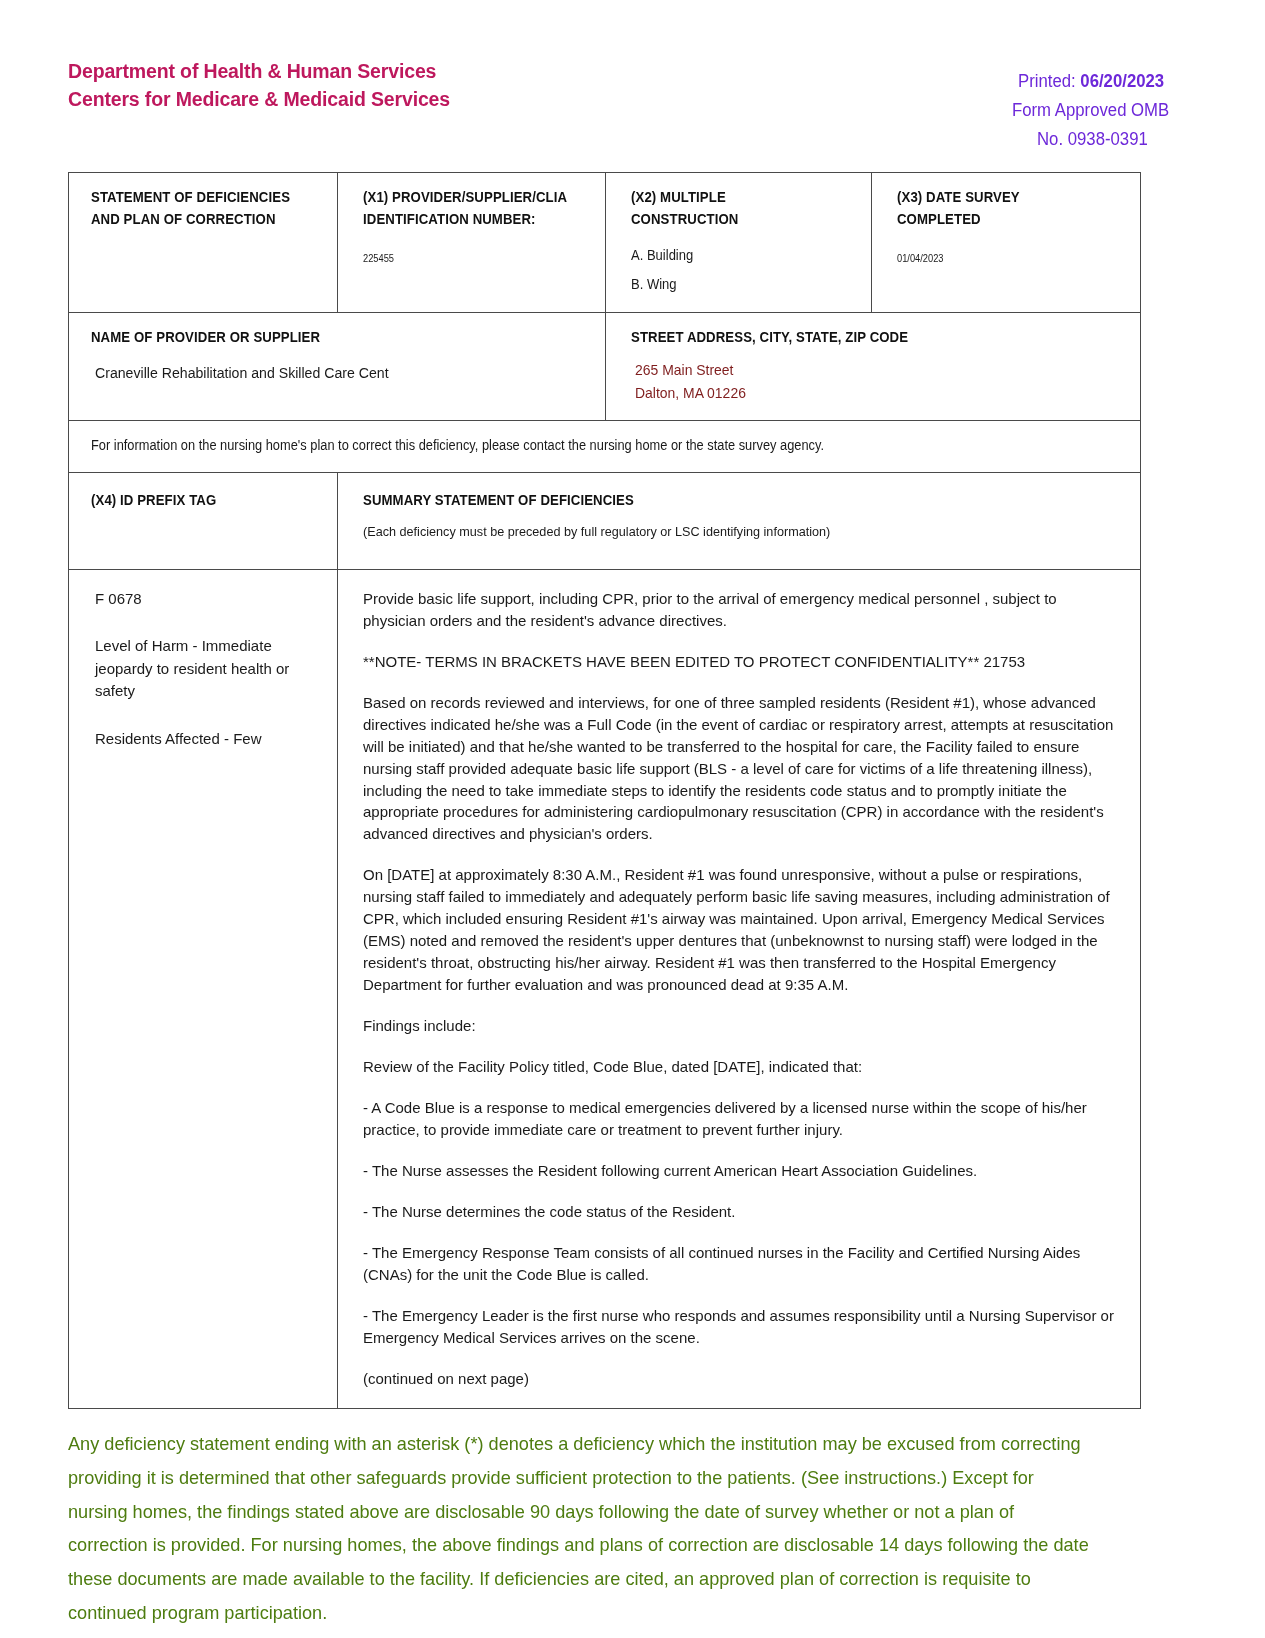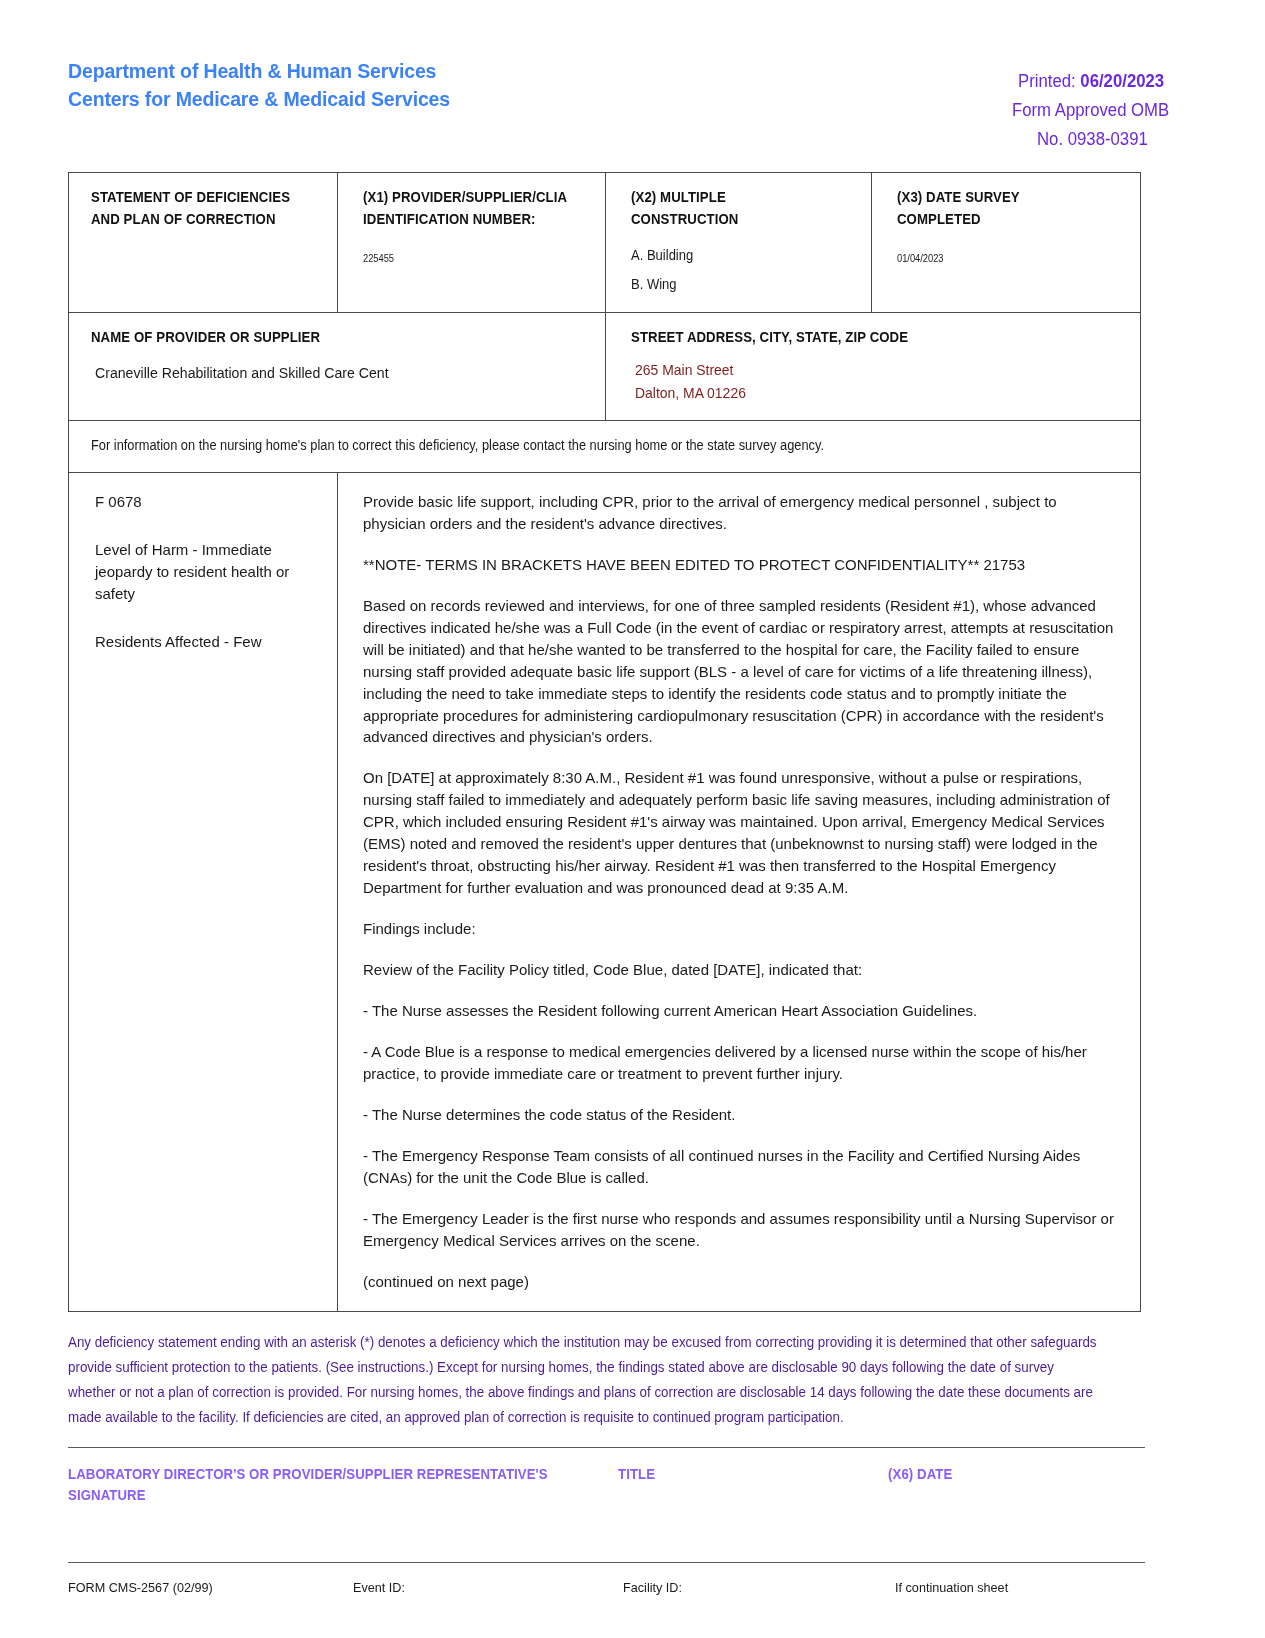--- a/index.html
+++ b/index.html
@@ -35,21 +35,21 @@
     display: flex;
     justify-content: space-between;
     align-items: flex-start;
     padding-top: 58px;
   }
   .agency-lines {
     font-size: 19.5px;
     font-weight: bold;
     line-height: 1.42;
     letter-spacing: -0.15px;
-    color: #3b82f6;
+    color: #be185d;
   }
   .printed-block {
     text-align: center;
     font-size: 18px;
     line-height: 1.62;
     color: #6d28d9;
     padding-top: 9px;
     min-width: 200px;
   }
   .printed-block .lbl { }
@@ -161,23 +161,23 @@
     line-height: 1.465;
     margin: 0 0 19px 0;
     color: #1a1a1a;
   }
   .body-p:last-child { margin-bottom: 0; }
 
   
   .disclaimer {
     width: 1077px;
     margin-top: 18px;
-    font-size: 14px;
+    font-size: 19px;
     line-height: 1.78;
-    color: #4c1d95;
+    color: #4d7c0f;
   }
 
   
   .sig-rule {
     width: 1077px;
     border-top: 1.6px solid #5a5a5a;
     margin-top: 17px;
   }
   .sig-row {
     display: flex;
@@ -265,36 +265,45 @@
         </div>
       </div>
     </div>
 
     <div class="row">
       <div class="cell c-notice">
         <div class="notice-text"><span class="cond">For information on the nursing home's plan to correct this deficiency, please contact the nursing home or the state survey agency.</span></div>
       </div>
     </div>
 
+    <div class="row">
+      <div class="cell c-tagh">
+        <div class="hdr-label"><span class="cond">(X4) ID PREFIX TAG</span></div>
+      </div>
+      <div class="cell c-sumh">
+        <div class="hdr-label"><span class="cond">SUMMARY STATEMENT OF DEFICIENCIES</span></div>
+        <div class="sum-sub"><span class="cond">(Each deficiency must be preceded by full regulatory or LSC identifying information)</span></div>
+      </div>
+    </div>
 
     <div class="row">
       <div class="cell c-tagb">
         <div class="tag-id">F 0678</div>
         <div class="tag-blk">Level of Harm - Immediate jeopardy to resident health or safety</div>
         <div class="tag-blk">Residents Affected - Few</div>
       </div>
       <div class="cell c-sumb">
         <p class="body-p">Provide basic life support, including CPR, prior to the arrival of emergency medical personnel , subject to physician orders and the resident's advance directives.</p>
         <p class="body-p">**NOTE- TERMS IN BRACKETS HAVE BEEN EDITED TO PROTECT CONFIDENTIALITY** 21753</p>
         <p class="body-p">Based on records reviewed and interviews, for one of three sampled residents (Resident #1), whose advanced directives indicated he/she was a Full Code (in the event of cardiac or respiratory arrest, attempts at resuscitation will be initiated) and that he/she wanted to be transferred to the hospital for care, the Facility failed to ensure nursing staff provided adequate basic life support (BLS - a level of care for victims of a life threatening illness), including the need to take immediate steps to identify the residents code status and to promptly initiate the appropriate procedures for administering cardiopulmonary resuscitation (CPR) in accordance with the resident's advanced directives and physician's orders.</p>
         <p class="body-p">On [DATE] at approximately 8:30 A.M., Resident #1 was found unresponsive, without a pulse or respirations, nursing staff failed to immediately and adequately perform basic life saving measures, including administration of CPR, which included ensuring Resident #1's airway was maintained. Upon arrival, Emergency Medical Services (EMS) noted and removed the resident's upper dentures that (unbeknownst to nursing staff) were lodged in the resident's throat, obstructing his/her airway. Resident #1 was then transferred to the Hospital Emergency Department for further evaluation and was pronounced dead at 9:35 A.M.</p>
         <p class="body-p">Findings include:</p>
         <p class="body-p">Review of the Facility Policy titled, Code Blue, dated [DATE], indicated that:</p>
+        <p class="body-p">- A Code Blue is a response to medical emergencies delivered by a licensed nurse within the scope of his/her practice, to provide immediate care or treatment to prevent further injury.</p>
         <p class="body-p">- The Nurse assesses the Resident following current American Heart Association Guidelines.</p>
-        <p class="body-p">- A Code Blue is a response to medical emergencies delivered by a licensed nurse within the scope of his/her practice, to provide immediate care or treatment to prevent further injury.</p>
         <p class="body-p">- The Nurse determines the code status of the Resident.</p>
         <p class="body-p">- The Emergency Response Team consists of all continued nurses in the Facility and Certified Nursing Aides (CNAs) for the unit the Code Blue is called.</p>
         <p class="body-p">- The Emergency Leader is the first nurse who responds and assumes responsibility until a Nursing Supervisor or Emergency Medical Services arrives on the scene.</p>
         <p class="body-p">(continued on next page)</p>
       </div>
     </div>
 
   </div>
 
   <div class="disclaimer">

